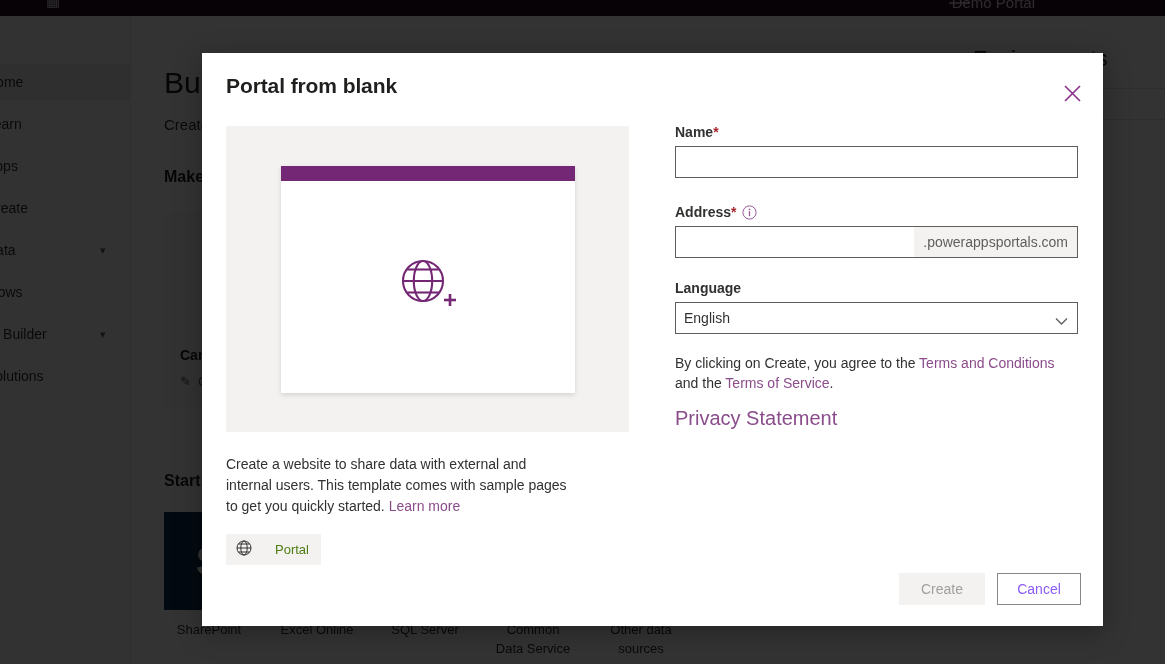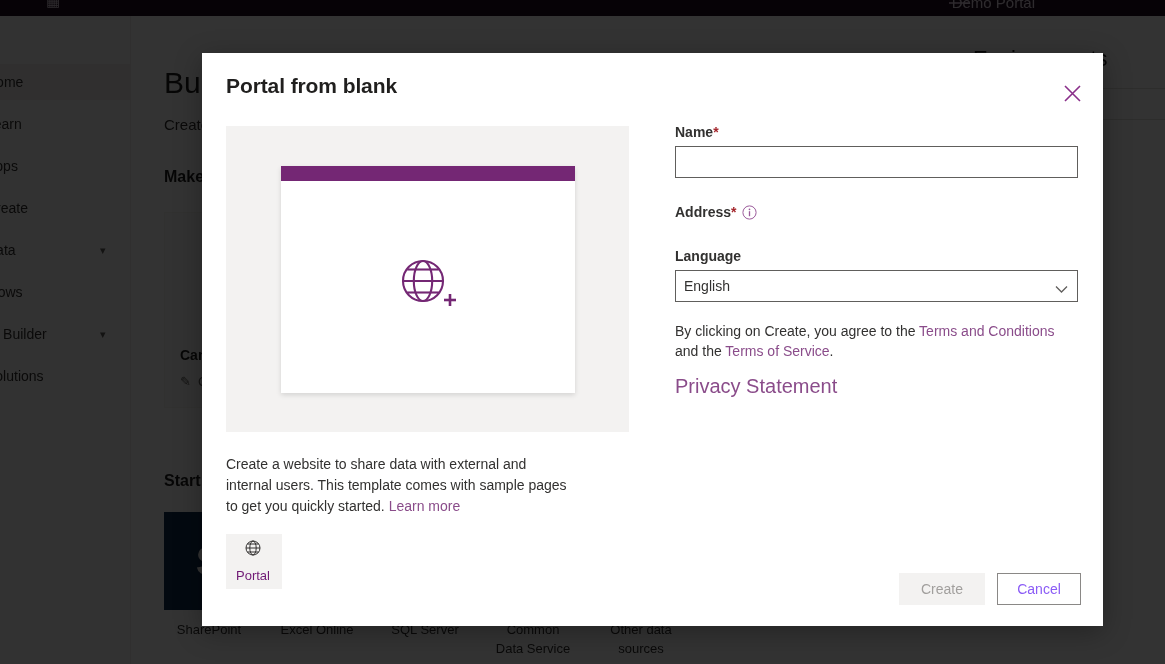--- a/index.html
+++ b/index.html
@@ -109,23 +109,23 @@
     display: flex; flex-direction: column;
   }
   .preview-bar { height: 15px; background: #742774; width: 100%; }
   .preview-canvas { flex: 1; display: flex; align-items: center; justify-content: center; }
   .preview-desc {
     margin-top: 22px; width: 345px;
     font-size: 14px; line-height: 21px; color: #323130;
   }
   .link { color: #8a4c8a; text-decoration: none; cursor: pointer; }
   .tag {
-    margin-top: 17px; display: inline-flex; align-items: center; gap: 9px;
+    margin-top: 17px; display: inline-flex; align-items: center; gap: 23px;
     background: #f3f2f1; padding: 6px 12px 6px 10px;
-    font-size: 13px; color: #701a75; flex-direction: column;
+    font-size: 13px; color: #4d7c0f;
   }
 
   
   .form-col { position: absolute; left: 473px; top: 5px; width: 403px; }
   .field-label {
     font-size: 14px; color: #323130; font-weight: 600;
     display: flex; align-items: center; gap: 0; margin-bottom: 6px;
   }
   .req { color: #a4262c; font-size: 14px; line-height: 1; }
   .info-icon { display: inline-flex; margin-left: 6px; cursor: pointer; }
@@ -335,20 +335,24 @@
           <span>Address</span>
           <span class="req">*</span>
           <span class="info-icon">
             <svg width="15" height="15" viewBox="0 0 15 15" aria-hidden="true">
               <circle cx="7.5" cy="7.5" r="6.6" stroke="#9b5b9b" stroke-width="1" fill="none"></circle>
               <circle cx="7.5" cy="4.3" r="0.85" fill="#9b5b9b"></circle>
               <rect x="6.85" y="6.2" width="1.3" height="5" fill="#9b5b9b"></rect>
             </svg>
           </span>
         </div>
+        <div class="addr-wrap">
+          <input class="addr-input" type="text" value="" placeholder="" style="">
+          <span class="addr-suffix">.powerappsportals.com</span>
+        </div>
 
         <div class="field-gap" style="height:22px"></div>
 
         <div class="field-label">
           <span>Language</span>
         </div>
         <div class="select-wrap">
           <div class="sel-box">
             <span>English</span>
           </div>

